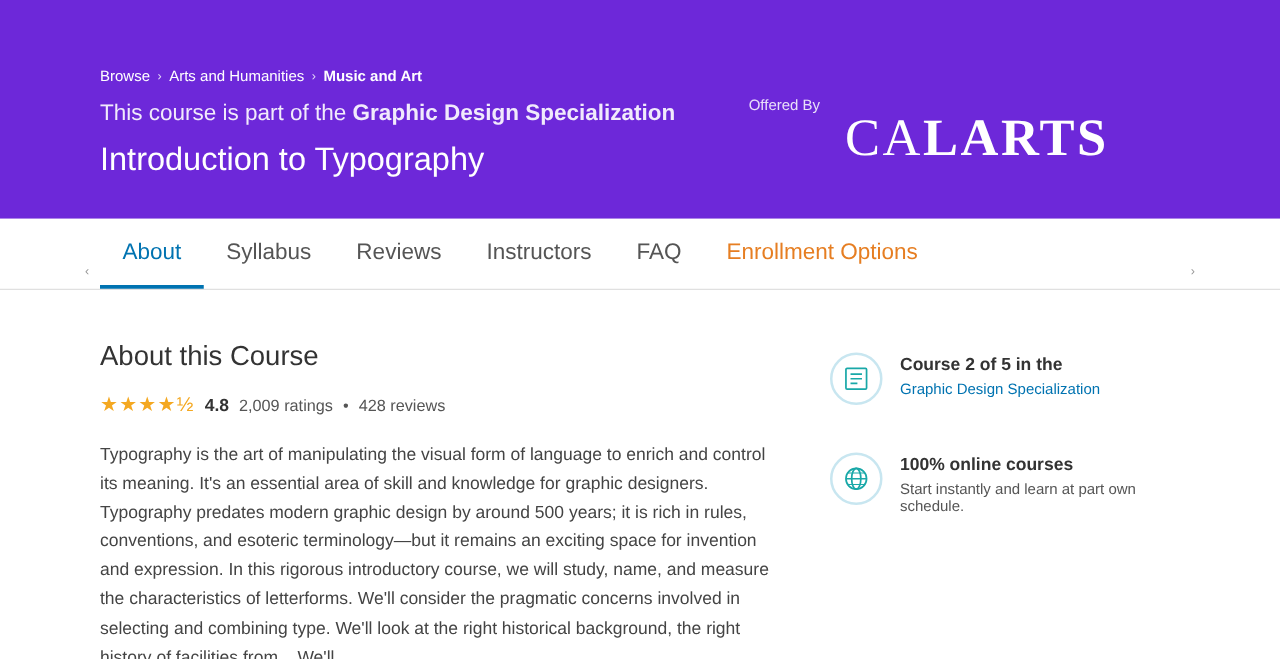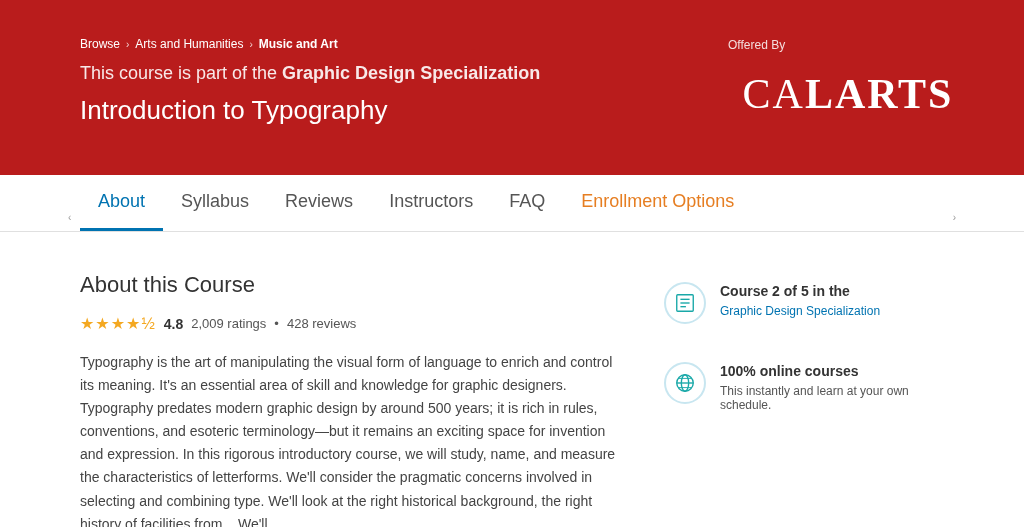--- a/index.html
+++ b/index.html
@@ -1,26 +1,26 @@
 <!DOCTYPE html>
 <html><head>
   <meta charset="utf-8">
   <style>
     * { margin: 0; padding: 0; box-sizing: border-box; }
     body { font-family: 'Source Sans Pro', Arial, sans-serif; font-size: 14px; color: #333; background: #fff; width: 1024px; }
 
     
     .hero {
-      background-color: #b91c1c;
-      color: #fff;
-      padding: 20px 36px 30px 80px;
+      background-color: #6d28d9;
+      color: #fff;
+      padding: 20px 117px 30px 80px;
       min-height: 175px;
       display: flex;
       justify-content: space-between;
-      align-items: center;
+      align-items: flex-end;
     }
     .hero-left { flex: 1; }
     .breadcrumb {
       display: flex;
       align-items: center;
       font-size: 12px;
       color: #fff;
       margin-bottom: 12px;
       gap: 6px;
     }
@@ -46,21 +46,21 @@
     .course-title {
       font-size: 26px;
       font-weight: 400;
       color: #fff;
       line-height: 1.3;
     }
 
     
     .hero-right {
       display: flex;
-      flex-direction: column;
+      flex-direction: row;
       align-items: center;
       min-width: 280px;
     }
     .offered-by-label {
       font-size: 12px;
       color: rgba(255,255,255,0.85);
       margin-bottom: 8px;
       align-self: flex-start;
       margin-left: 20px;
     }
@@ -290,18 +290,18 @@
         <svg viewBox="0 0 24 24">
           <circle cx="12" cy="12" r="9" stroke="#19a8a8" stroke-width="1.5" fill="none"></circle>
           <ellipse cx="12" cy="12" rx="4" ry="9" stroke="#19a8a8" stroke-width="1.5" fill="none"></ellipse>
           <line x1="3" y1="12" x2="21" y2="12" stroke="#19a8a8" stroke-width="1.5"></line>
           <line x1="5" y1="7" x2="19" y2="7" stroke="#19a8a8" stroke-width="1"></line>
           <line x1="5" y1="17" x2="19" y2="17" stroke="#19a8a8" stroke-width="1"></line>
         </svg>
       </div>
       <div class="sidebar-card-text">
         <div class="sidebar-card-title">100% online courses</div>
-        <div class="sidebar-card-sub gray">This instantly and learn at your own schedule.</div>
+        <div class="sidebar-card-sub gray">Start instantly and learn at part own schedule.</div>
       </div>
     </div>
 
   </div>
 </div>
 
 </body></html>

